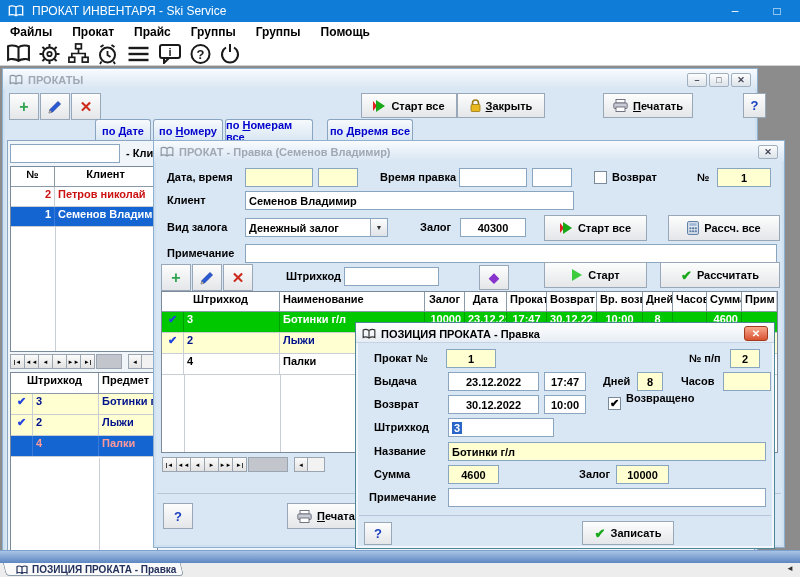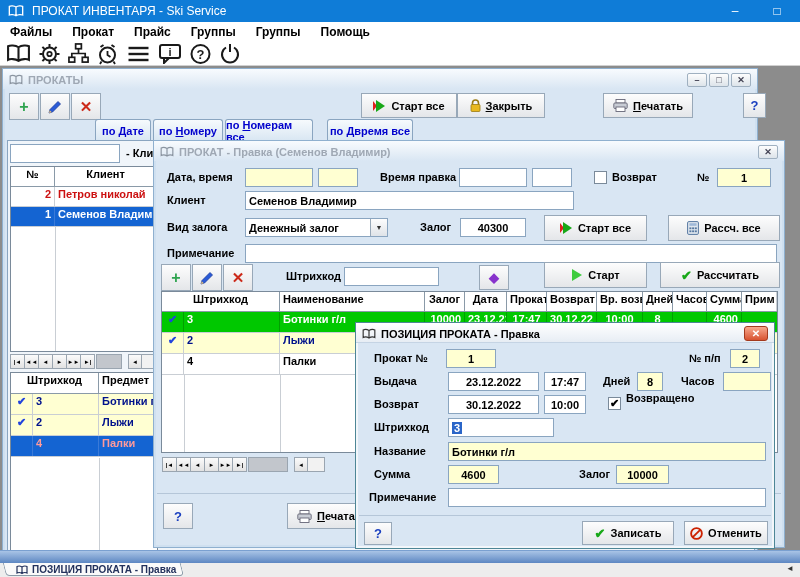--- a/index.html
+++ b/index.html
@@ -503,27 +503,20 @@
 
       <span class="lbl" style="left:13px; top:168px;">Примечание</span>
       <div class="fld" style="left:92px; top:165px; width:318px;"></div>
 
       <div style="position:absolute; left:3px; right:3px; top:192px; border-top:1px solid #b5c6d8;"></div>
       <div class="btn" style="left:8px; top:199px; width:28px; height:23px; color:#1a3fbf; font-size:13px;">?</div>
       <div class="btn" style="left:226px; top:198px; width:92px; height:24px;">
         <span style="color:#18a818; font-size:13px;">✔</span>
         <span>Записать</span>
       </div>
-      <div class="btn" style="left:328px; top:198px; width:84px; height:24px;">
-        <svg width="13" height="13" viewBox="0 0 14 14">
-            <circle cx="7" cy="7" r="5.8" fill="none" stroke="#cc2200" stroke-width="2"></circle>
-            <line x1="3" y1="11" x2="11" y2="3" stroke="#cc2200" stroke-width="2"></line>
-          </svg>
-        <span>Отменить</span>
-      </div>
     </div>
   </div>
 
   <div class="bluestrip"></div>
   <div class="bottombar">
     <div class="btab">
       <div class="btab-inner">
         <svg width="12" height="10" viewBox="0 0 24 20">
             <path d="M12 4 C9 2 4 2 2 3 V16 C4 15 9 15 12 17 C15 15 20 15 22 16 V3 C20 2 15 2 12 4 Z M12 4 V17" fill="none" stroke="#23315c" stroke-width="2.4"></path>
           </svg>

